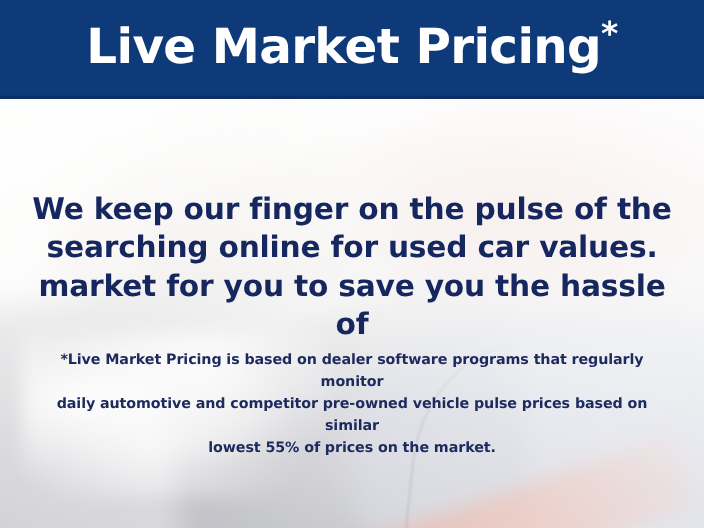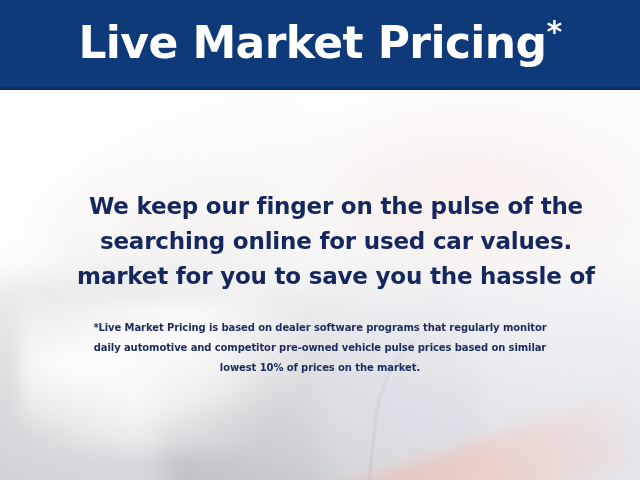--- a/index.html
+++ b/index.html
@@ -215,44 +215,44 @@
     height: 390px;
     z-index: 2;
     box-sizing: border-box;
   }
 
   .headline {
     position: absolute;
     left: 24px;
     top: 83px;
     width: 592px;
-    margin: 16px;
+    margin: 0;
     text-align: center;
     color: #16275f;
     font-family: "DejaVu Sans", sans-serif;
     font-weight: bold;
-    font-size: 23px;
+    font-size: 27px;
     line-height: 35px;
     letter-spacing: -0.2px;
   }
   .headline .hl-line {
     display: block;
   }
 
   .disclaimer {
     position: absolute;
     left: 26px;
     top: 228px;
     width: 588px;
     margin: 0;
     text-align: center;
     color: #1c2a5e;
     font-family: "DejaVu Sans", sans-serif;
     font-weight: bold;
-    font-size: 10px;
+    font-size: 13px;
     line-height: 20px;
     letter-spacing: -0.1px;
   }
   .disclaimer .dc-line {
     display: block;
   }
 </style>
 </head>
 <body>
 
@@ -282,17 +282,17 @@
 
     <p class="headline">
       <span class="hl-line">We keep our finger on the pulse of the</span>
       <span class="hl-line">searching online for used car values.</span>
       <span class="hl-line">market for you to save you the hassle of</span>
     </p>
 
     <p class="disclaimer">
       <span class="dc-line">*Live Market Pricing is based on dealer software programs that regularly monitor</span>
       <span class="dc-line">daily automotive and competitor pre-owned vehicle pulse prices based on similar</span>
-      <span class="dc-line">lowest 10% of prices on the market.</span>
+      <span class="dc-line">lowest 55% of prices on the market.</span>
     </p>
 
   </div>
 </div>
 
 </body></html>

